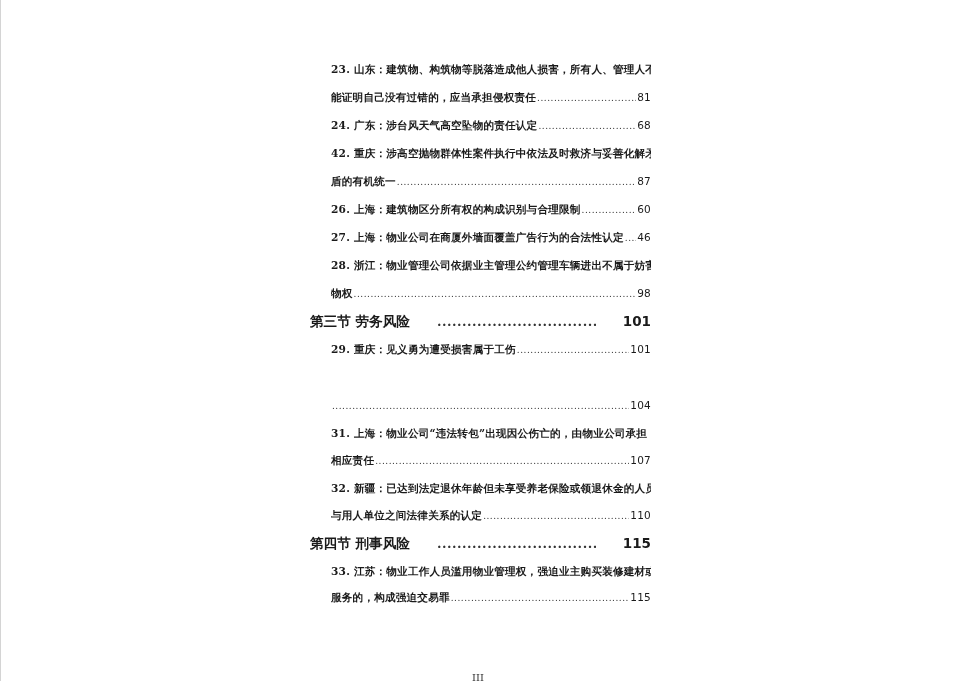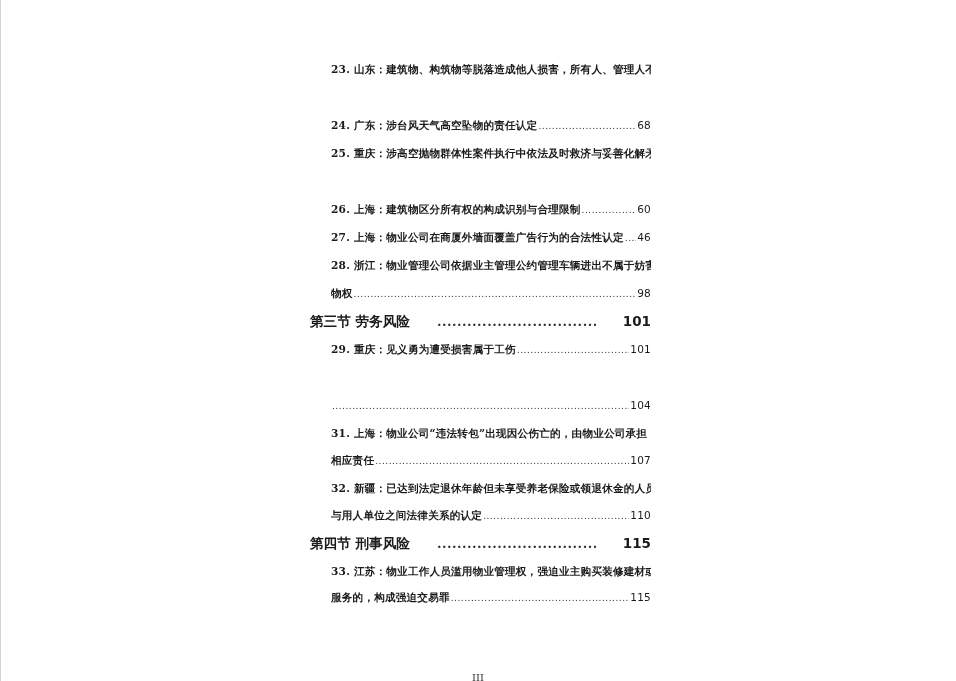--- a/index.html
+++ b/index.html
@@ -83,27 +83,37 @@
 </head>
 <body>
 
 <div class="left-edge"></div>
 
 <div class="toc">
 
   <div class="toc-line entry" style="top:63px">
     <span class="toc-text">23. 山东：建筑物、构筑物等脱落造成他人损害，所有人、管理人不</span>
   </div>
+  <div class="toc-line entry" style="top:91px">
+    <span class="toc-text">能证明自己没有过错的，应当承担侵权责任</span>
+    <span class="leader"></span>
+    <span class="page-num">81</span>
+  </div>
   <div class="toc-line entry" style="top:119px">
     <span class="toc-text">24. 广东：涉台风天气高空坠物的责任认定</span>
     <span class="leader"></span>
     <span class="page-num">68</span>
   </div>
   <div class="toc-line entry" style="top:147px">
-    <span class="toc-text">25. 重庆：涉高空抛物群体性案件执行中依法及时救济与妥善化解矛</span>
+    <span class="toc-text">42. 重庆：涉高空抛物群体性案件执行中依法及时救济与妥善化解矛</span>
+  </div>
+  <div class="toc-line entry" style="top:175px">
+    <span class="toc-text">盾的有机统一</span>
+    <span class="leader"></span>
+    <span class="page-num">87</span>
   </div>
   <div class="toc-line entry" style="top:203px">
     <span class="toc-text">26. 上海：建筑物区分所有权的构成识别与合理限制</span>
     <span class="leader"></span>
     <span class="page-num">60</span>
   </div>
   <div class="toc-line entry" style="top:231px">
     <span class="toc-text">27. 上海：物业公司在商厦外墙面覆盖广告行为的合法性认定</span>
     <span class="leader"></span>
     <span class="page-num">46</span>

